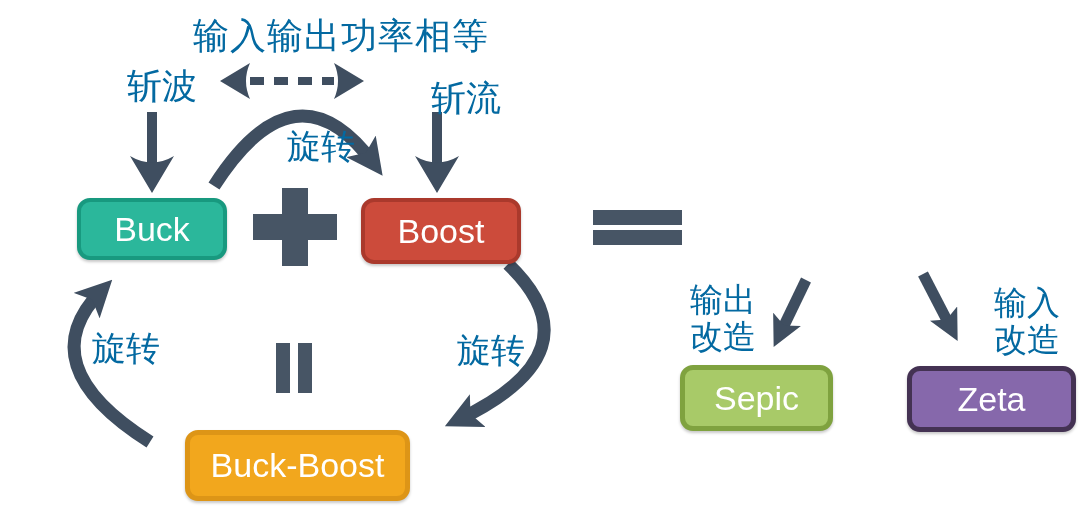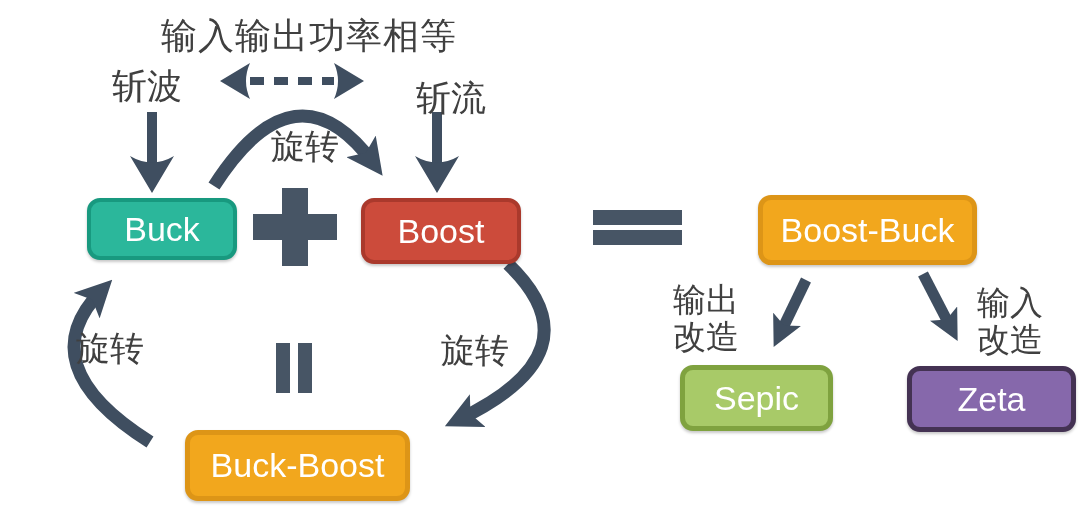--- a/index.html
+++ b/index.html
@@ -3,39 +3,39 @@
 <meta charset="utf-8">
 <style>
   html,body { margin:0; padding:0; background:#ffffff; }
   .canvas {
     position:relative; width:1080px; height:515px; background:#ffffff;
     font-family:"Liberation Sans","DejaVu Sans",sans-serif; overflow:hidden;
   }
   .overlay { position:absolute; left:0; top:0; width:1080px; height:515px; }
 
   .lbl {
-    position:absolute; color:#404040; text-align:center;
+    position:absolute; color:#0369a1; text-align:right;
     white-space:pre-line; line-height:1.12;
   }
   .title       { left:129px; top:16px;  width:360px; font-size:36px; letter-spacing:1px; }
   .chop-wave   { left:97px;  top:66px;  width:100px; font-size:35px; }
   .chop-curr   { left:401px; top:66px;  width:100px; font-size:35px;margin-top:12px; }
   .rot-top     { left:255px; top:127px; width:100px; font-size:34px; }
   .rot-left    { left:60px;  top:329px; width:100px; font-size:34px; }
   .rot-right   { left:425px; top:331px; width:100px; font-size:34px; }
   .out-rework  { left:656px; top:281px; width:100px; font-size:33px; line-height:37px; }
   .in-rework   { left:960px; top:284px; width:100px; font-size:33px; line-height:37px; }
 
   .node {
     position:absolute; box-sizing:border-box;
     display:flex; align-items:center; justify-content:center;
     color:#ffffff; border-radius:13px; font-size:34px;
     box-shadow:0 2px 3px rgba(0,0,0,0.22);
   }
-  .node-buck       { left:77px;  top:198px; width:150px; height:62px; background:#2bb79b; border:4px solid #18997f;margin-left:10px; }
+  .node-buck       { left:77px;  top:198px; width:150px; height:62px; background:#2bb79b; border:4px solid #18997f; }
   .node-boost      { left:361px; top:198px; width:160px; height:66px; background:#cc4b3b; border:4px solid #aa392c; }
   .node-buckboost  { left:185px; top:430px; width:225px; height:71px; background:#f2a71d; border:5px solid #dd9517; }
   .node-boostbuck  { left:758px; top:195px; width:219px; height:70px; background:#f2a71d; border:5px solid #dd9517; }
   .node-sepic      { left:680px; top:365px; width:153px; height:66px; background:#a8ca68; border:5px solid #7fa23f; }
   .node-zeta       { left:907px; top:366px; width:169px; height:66px; background:#8668ab; border:5px solid #443253; }
 
   .sym { position:absolute; }
   .sym .bar { background:#475565; }
   .plus { left:253px; top:188px; width:84px; height:78px; }
   .plus .v { position:absolute; left:29px; top:0;   width:26px; height:78px; }
@@ -110,23 +110,20 @@
 
   <div class="node node-buck">
     <span>Buck</span>
   </div>
   <div class="node node-boost">
     <span>Boost</span>
   </div>
   <div class="node node-buckboost">
     <span>Buck-Boost</span>
   </div>
-  <div class="node node-boostbuck">
-    <span>Boost-Buck</span>
-  </div>
   <div class="node node-sepic">
     <span>Sepic</span>
   </div>
   <div class="node node-zeta">
     <span>Zeta</span>
   </div>
 
 </div>
 
 </body></html>

